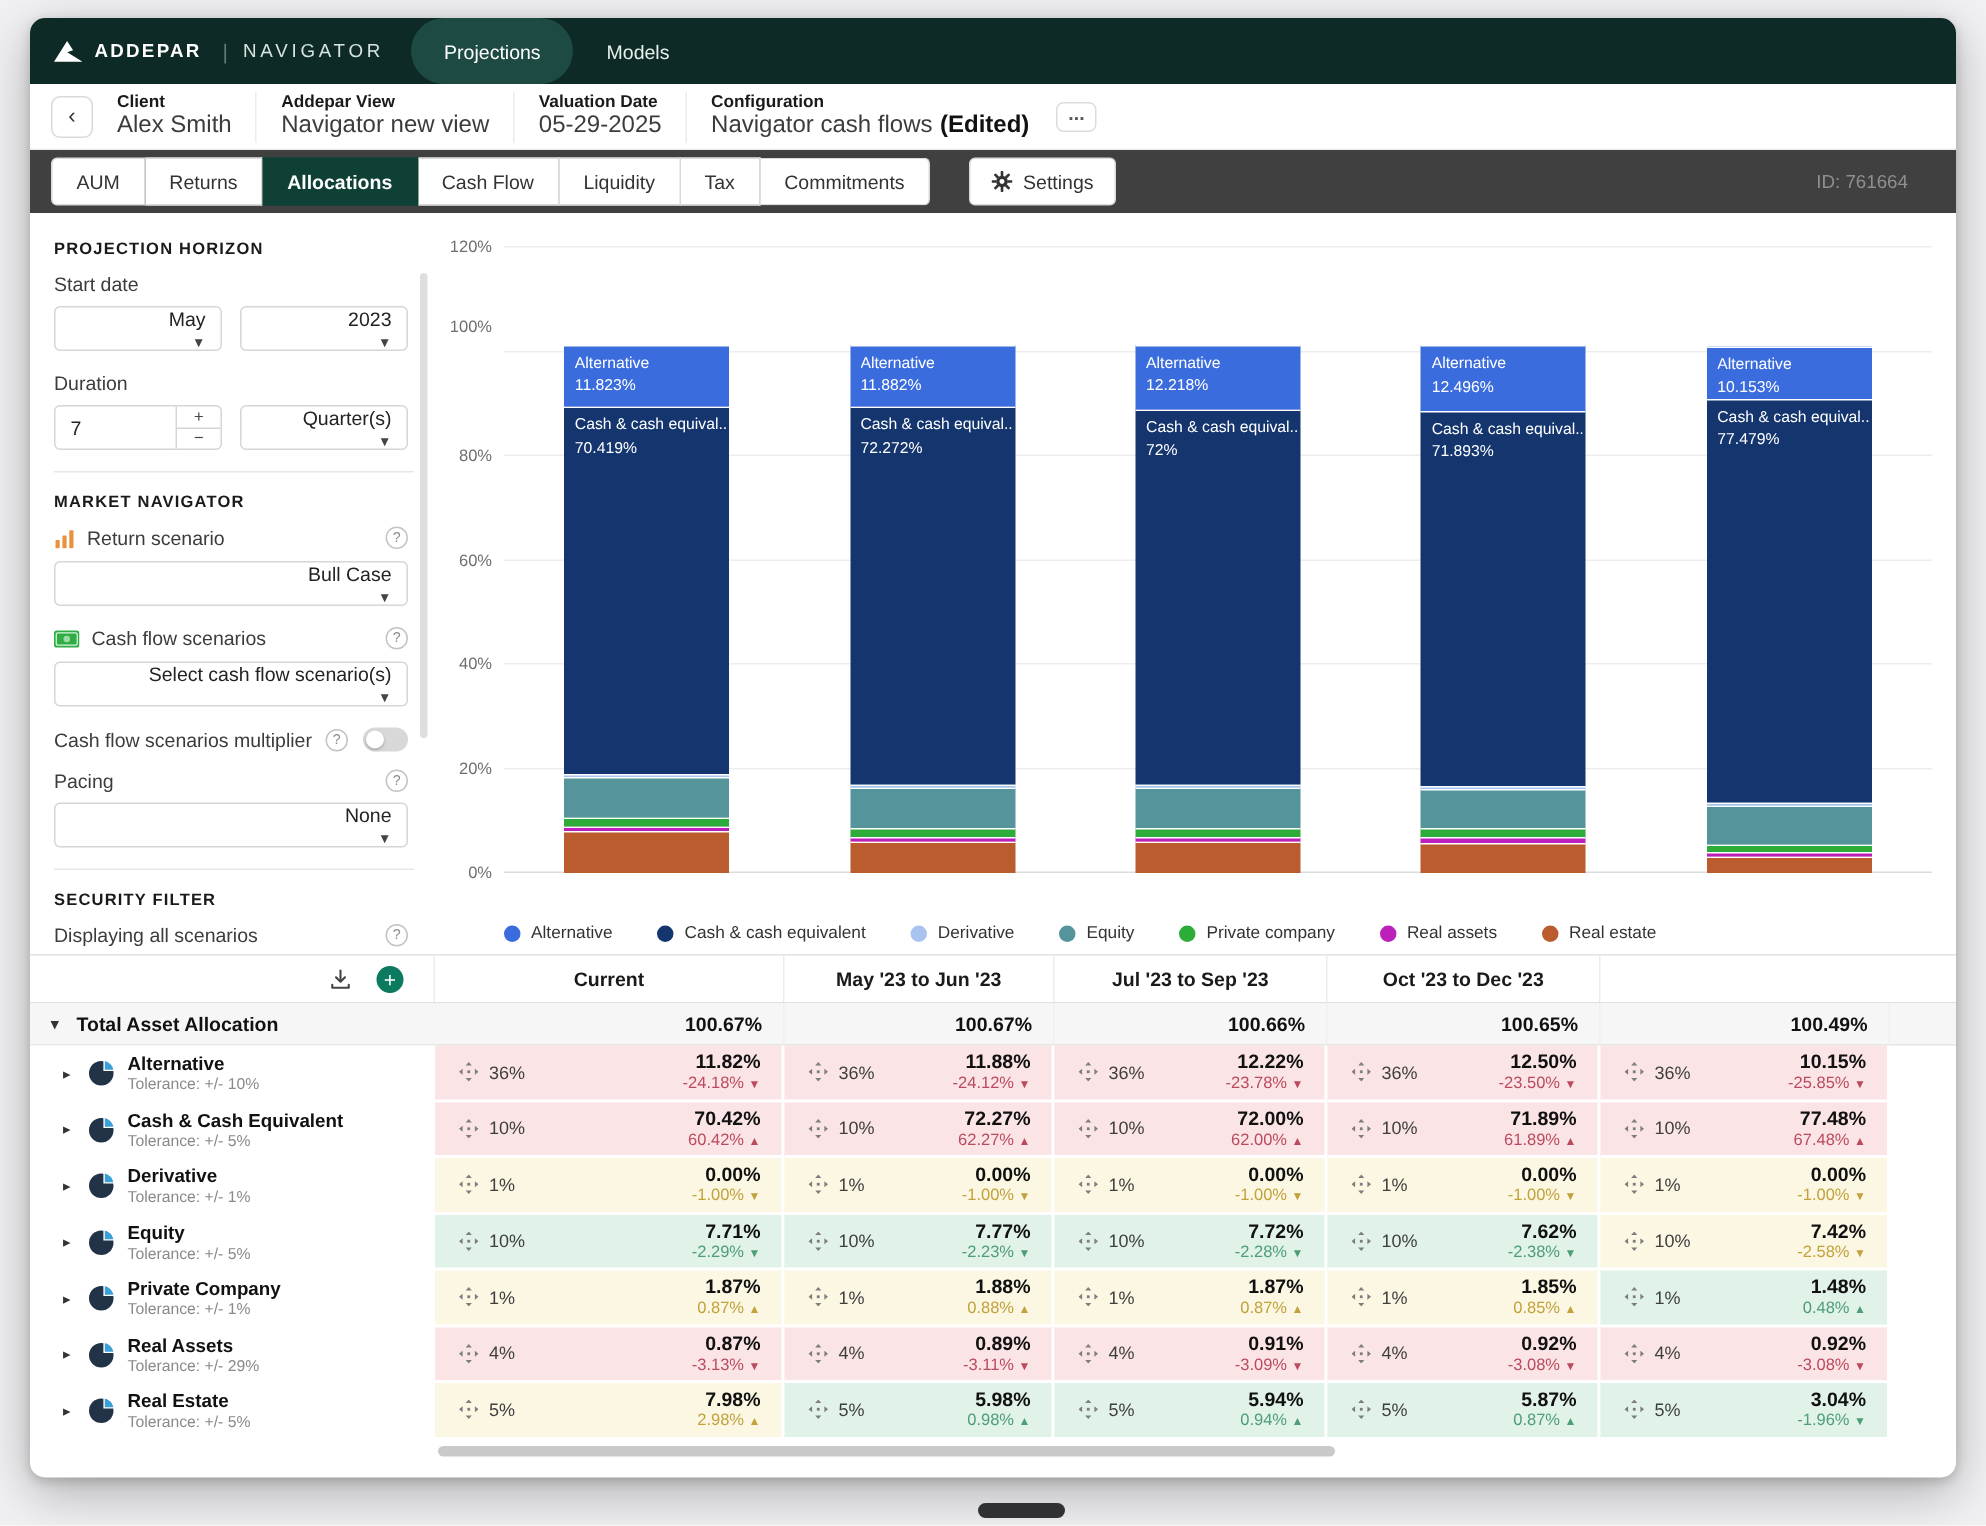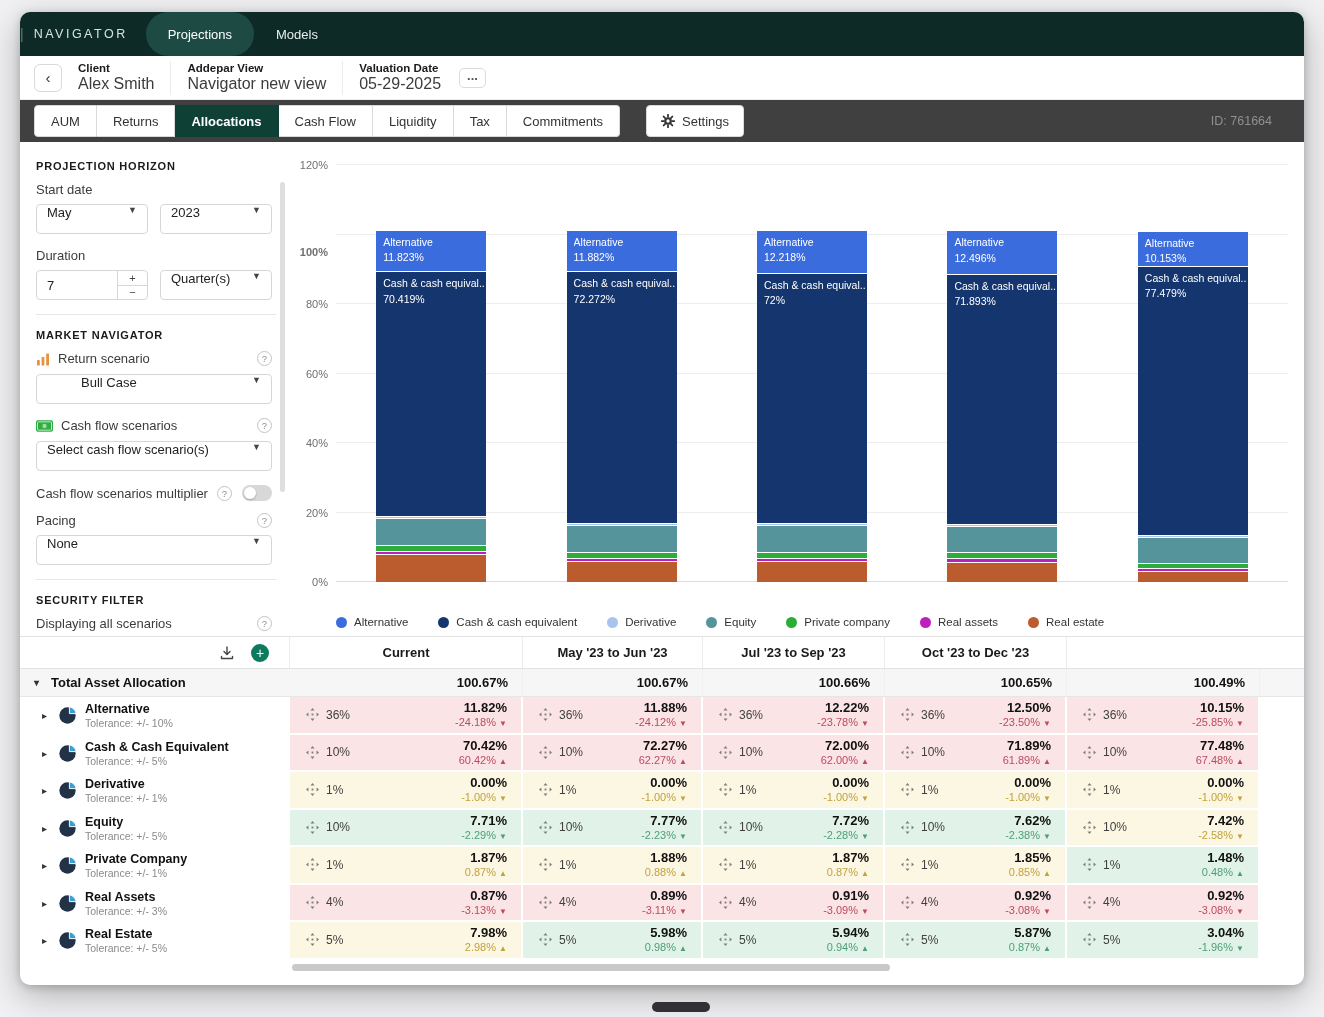--- a/index.html
+++ b/index.html
@@ -47,21 +47,21 @@
   .seg .vtab.active { background:#0e4036; border-color:#0e4036; color:#fff; font-weight:700; }
   .settingsbtn { margin-left:26px; height:32px; display:flex; align-items:center; gap:7px; padding:0 14px; border:1px solid #d9d9d9; border-radius:4px; background:#fff; font-size:13px; color:#333; cursor:pointer; }
   .idlabel { margin-left:auto; font-size:12.5px; color:#8f8f8f; padding-right:18px; }
 
   
   .content-top { display:flex; flex:0 0 auto; height:494px; }
   .sidebar { width:270px; flex:0 0 auto; padding:14px 18px 0 16px; position:relative; overflow:hidden; }
   .sb-scroll { position:absolute; right:5px; top:40px; width:5px; height:310px; background:#dedede; border-radius:3px; }
   .sec-title { font-size:11px; font-weight:700; letter-spacing:.8px; color:#1a1a1a; margin:4px 0 10px; }
   .sb-label { font-size:13px; color:#3c3c3c; margin-bottom:7px; }
-  .dd { display:flex; align-items:flex-start; justify-content:space-between; border:1px solid #d6d6d6; border-radius:4px; height:30px; padding:0 10px; background:#fff; font-size:13px; color:#222; cursor:pointer; }
+  .dd { display:flex; align-items:flex-end; justify-content:space-between; border:1px solid #d6d6d6; border-radius:4px; height:30px; padding:0 10px; background:#fff; font-size:13px; color:#222; cursor:pointer;flex-direction:column; }
   .caret { font-size:9px; color:#444; }
   .row2 { display:flex; gap:12px; margin-bottom:14px; }
   .row2 .dd { flex:1; }
   .durbox { display:flex; width:112px; border:1px solid #d6d6d6; border-radius:4px; height:30px; background:#fff; }
   .durval { flex:1; font-size:13px; color:#222; display:flex; align-items:center; padding-left:10px; }
   .stepper { width:30px; border-left:1px solid #d6d6d6; display:flex; flex-direction:column; }
   .stepper div { flex:1; display:flex; align-items:center; justify-content:center; font-size:11px; color:#444; cursor:pointer; }
   .stepper div:first-child { border-bottom:1px solid #d6d6d6; }
   .divider { height:1px; background:#e7e7e7; margin:14px -4px 14px 0; }
   .iconrow { display:flex; align-items:center; gap:8px; margin-bottom:8px; font-size:13px; color:#3c3c3c; }
@@ -111,20 +111,26 @@
   .bottomstrip { height:30px; position:relative; flex:0 0 auto; }
   .hscroll { position:absolute; left:272px; top:4px; width:598px; height:7px; border-radius:4px; background:#c9c9c9; }
   svg { display:block; }
 </style>
 </head>
 <body>
 
 <div class="window">
 
   <div class="topnav">
+    <div class="brandwrap">
+      <svg width="19" height="16" viewBox="0 0 20 16">
+          <path fill="#fff" d="M0 15.5 9.2 1l4.2 6.4-4.1 1.4L20 15.5z"></path>
+        </svg>
+      <span class="brand">ADDEPAR</span>
+    </div>
     <span class="nav-sep">|</span>
     <span class="product">NAVIGATOR</span>
     <div class="nav-tab active">Projections</div>
     <div class="nav-tab">Models</div>
   </div>
 
   <div class="crumbbar">
     <div class="backbtn">
         <span>‹</span>
       </div>
@@ -132,20 +138,24 @@
       <span class="lab">Client</span>
       <span class="val">Alex Smith</span>
     </div>
     <div class="crumbfield">
       <span class="lab">Addepar View</span>
       <span class="val">Navigator new view</span>
     </div>
     <div class="crumbfield">
       <span class="lab">Valuation Date</span>
       <span class="val">05-29-2025</span>
+    </div>
+    <div class="crumbfield">
+      <span class="lab">Configuration</span>
+      <span class="val"><span>Navigator cash flows</span><span class="edited">(Edited)</span></span>
     </div>
     <button class="morebtn">...</button>
   </div>
 
   <div class="tabrow">
     <div class="seg">
       <div class="vtab">AUM</div>
       <div class="vtab">Returns</div>
       <div class="vtab active">Allocations</div>
       <div class="vtab">Cash Flow</div>
@@ -260,21 +270,21 @@
           <div class="ytick" style="bottom: 20px;">0%</div>
           <div class="gridline" style="bottom: 95.5px;"></div>
           <div class="ytick" style="bottom: 89.5px;">20%</div>
           <div class="gridline" style="bottom: 165px;"></div>
           <div class="ytick" style="bottom: 159px;">40%</div>
           <div class="gridline" style="bottom: 234.5px;"></div>
           <div class="ytick" style="bottom: 228.5px;">60%</div>
           <div class="gridline" style="bottom: 304px;"></div>
           <div class="ytick" style="bottom: 298px;">80%</div>
           <div class="gridline" style="bottom: 373.5px;"></div>
-          <div class="ytick" style="bottom: 350px; font-weight: bold;">100%</div>
+          <div class="ytick" style="bottom: 384px;">100%</div>
           <div class="gridline" style="bottom: 443px;"></div>
           <div class="ytick" style="bottom: 437px;">120%</div>
           <div class="barswrap">
             <div class="barcol">
               <div class="bar">
                 <div class="seg2" style="background: rgb(186, 92, 46); height: 27.7305px;"></div>
                 <div class="seg2" style="background: rgb(188, 32, 186); height: 3.02325px;"></div>
                 <div class="seg2" style="background: rgb(45, 172, 58); height: 6.49825px;"></div>
                 <div class="seg2" style="background: rgb(85, 148, 155); height: 26.7922px;"></div>
                 <div class="seg2" style="background: rgb(168, 196, 238); height: 2px;"></div>
@@ -962,21 +972,21 @@
         </div>
         <div class="trow drow">
           <div class="lcell">
             <span class="expcaret">▸</span>
             <svg width="19" height="19" viewBox="0 0 20 20">
               <circle cx="10" cy="10" r="8.6" fill="#233347"></circle>
               <path d="M12 0.8 A 9.4 9.4 0 0 1 19.2 8 L 12 8 Z" fill="#3ba0d8" stroke="#fff" stroke-width="1"></path>
             </svg>
             <div class="nm">
               <div class="n">Real Assets</div>
-              <div class="tol">Tolerance: +/- 3%</div>
+              <div class="tol">Tolerance: +/- 29%</div>
             </div>
           </div>
           <div class="dcell" style="background: rgb(251, 228, 229);">
             <div class="tgt">
               <svg width="13" height="13" viewBox="0 0 14 14">
                 <g fill="#7d7d7d">
                   <rect x="6" y="6" width="2" height="2"></rect>
                   <path d="M7 0 4.8 2.6h4.4z"></path>
                   <path d="M7 14 4.8 11.4h4.4z"></path>
                   <path d="M0 7 2.6 4.8v4.4z"></path>

